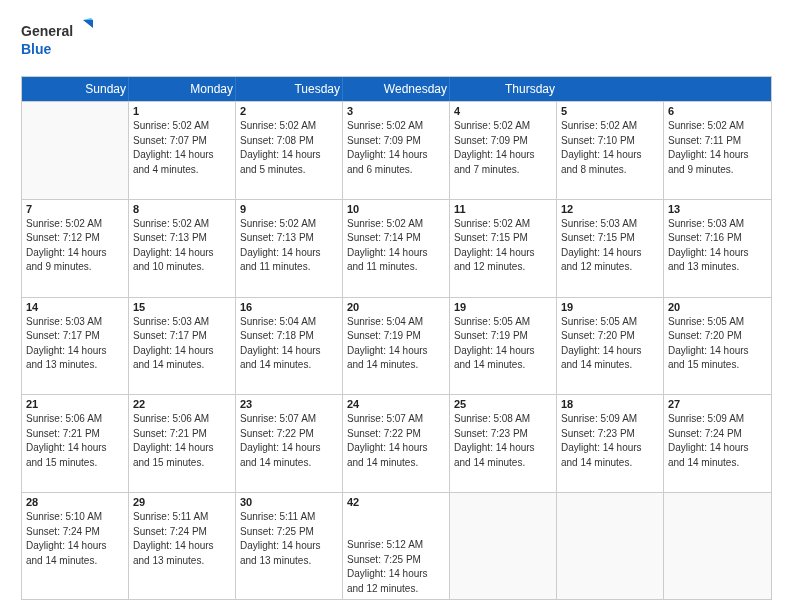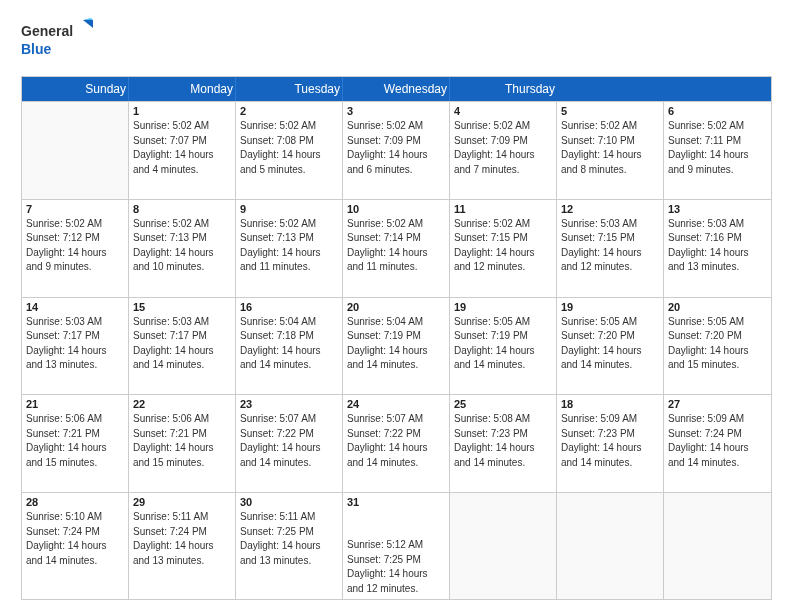--- a/index.html
+++ b/index.html
@@ -308,21 +308,21 @@
 Sunset: 7:24 PM
 Daylight: 14 hours and 13 minutes.</div>
           </div>
           <div class="cal-cell">
             <div class="day-num">30</div>
             <div class="day-info" style="white-space: pre-line;">Sunrise: 5:11 AM
 Sunset: 7:25 PM
 Daylight: 14 hours and 13 minutes.</div>
           </div>
           <div class="cal-cell">
-            <div class="day-num">31</div>
+            <div class="day-num">42</div>
             <div class="day-info" style="white-space: pre-line; margin-top: 28px;">Sunrise: 5:12 AM
 Sunset: 7:25 PM
 Daylight: 14 hours and 12 minutes.</div>
           </div>
           <div class="cal-cell empty"></div>
           <div class="cal-cell empty"></div>
           <div class="cal-cell empty"></div>
         </div>
       </div>
   </div>

